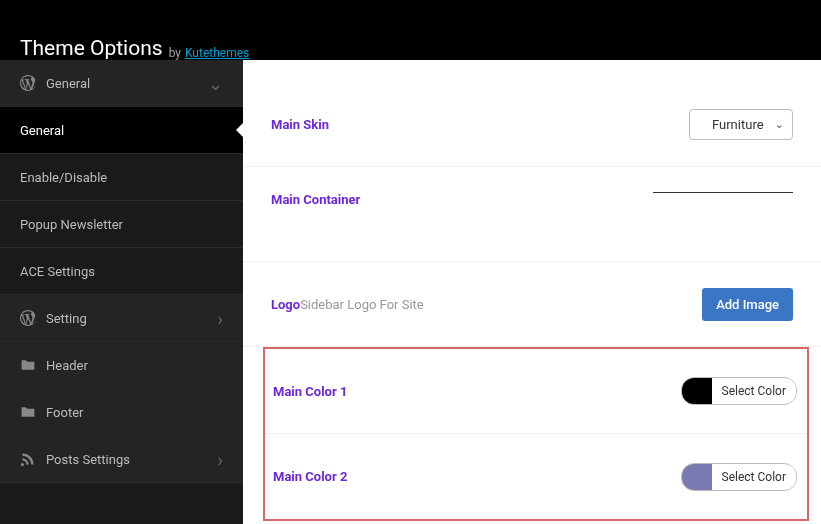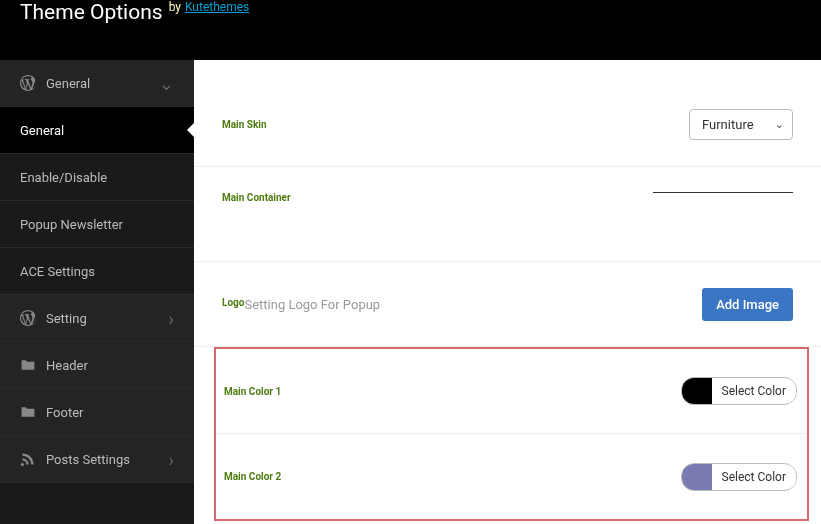--- a/index.html
+++ b/index.html
@@ -1,35 +1,35 @@
 <!DOCTYPE html>
 <html><head>
 <meta charset="utf-8">
 <style>
 * { margin: 0; padding: 0; box-sizing: border-box; font-family: -apple-system, BlinkMacSystemFont, "Segoe UI", Roboto, sans-serif; }
 body { background: #fff; width: 821px; height: 524px; overflow: hidden; }
-.header { background: #000; height: 60px; display: flex; align-items: flex-start; padding: 0 20px; }
+.header { background: #000; height: 60px; display: flex; align-items: flex-end; padding: 0 20px; }
 .header-title { color: #fff; font-size: 21px; font-weight: 400; }
-.header-by { color: #fef9c3; font-size: 12px; margin-left: 6px; }
+.header-by { color: #a3a3a3; font-size: 12px; margin-left: 6px; }
 .header-link { color: #00a0d2; font-size: 12px; text-decoration: underline; cursor: pointer; }
 .layout { display: flex; height: calc(100% - 60px); }
-.sidebar { width: 194px; background: #1a1a1a; color: #bbb; font-size: 13px; overflow-y: auto; }
+.sidebar { width: 243px; background: #1a1a1a; color: #bbb; font-size: 13px; overflow-y: auto; }
 .nav-item { display: flex; align-items: center; padding: 0 20px; height: 47px; border-bottom: 1px solid #2a2a2a; cursor: pointer; justify-content: space-between; }
 .nav-item.section { background: #242424; }
 .nav-item.active { background: #000; color: #fff; position: relative; }
 .nav-item.active::after { content: ''; position: absolute; right: -1px; top: 50%; transform: translateY(-50%); width: 0; height: 0; border-top: 8px solid transparent; border-bottom: 8px solid transparent; border-right: 8px solid #fff; }
 .nav-left { display: flex; align-items: center; gap: 10px; }
 .nav-icon { width: 16px; height: 16px; display: inline-flex; align-items: center; justify-content: center; color: #888; }
 .chevron { color: #666; font-size: 18px; }
 .content { flex: 1; background: #fff; overflow-y: auto; padding-top: 22px; }
 .row { padding: 16px 28px; border-bottom: 1px solid #eee; display: flex; justify-content: space-between; align-items: center; min-height: 85px; }
 .row-left { display: flex; flex-direction: row; }
-.row-label { font-size: 10px; font-weight: 700; color: #4d7c0f; }
+.row-label { font-size: 13px; font-weight: 700; color: #6d28d9; }
 .row-desc { font-size: 13px; color: #999; }
-.select { border: 1px solid #bbb; border-radius: 4px; padding: 7px 28px 7px 12px; font-size: 13px; color: #333; background: #fff; position: relative; min-width: 104px; display: flex; align-items: center; justify-content: space-between; cursor: pointer; }
+.select { border: 1px solid #bbb; border-radius: 4px; padding: 7px 28px 7px 22px; font-size: 13px; color: #333; background: #fff; position: relative; min-width: 104px; display: flex; align-items: center; justify-content: space-between; cursor: pointer; }
 .select-caret { position: absolute; right: 8px; color: #555; font-size: 11px; }
 .btn-primary { background: #3a76c4; color: #fff; border: none; border-radius: 3px; padding: 9px 14px; font-size: 13px; font-weight: 500; cursor: pointer; }
 .divider-dark { border-top: 1px solid #333; width: 140px; }
 .highlight-box { border: 2px solid #d66a6a; margin: 0 12px 0 20px; }
 .highlight-box .row { border-bottom: 1px solid #eee; }
 .highlight-box .row:last-child { border-bottom: none; }
 .highlight-box .row { padding: 16px 10px 16px 8px; }
 .color-picker { display: flex; border: 1px solid #bbb; border-radius: 13px; overflow: hidden; align-items: center; cursor: pointer; justify-content: flex-end; }
 .swatch { width: 30px; height: 26px; }
 .swatch.black { background: #000; }
@@ -124,21 +124,21 @@
         <span class="select-caret">⌄</span>
       </div>
     </div>
     <div class="row spacer">
       <span class="row-label">Main Container</span>
       <div class="divider-dark"></div>
     </div>
     <div class="row">
       <div class="row-left">
         <span class="row-label">Logo</span>
-        <span class="row-desc">Setting Logo For Popup</span>
+        <span class="row-desc">Sidebar Logo For Site</span>
       </div>
       <button class="btn-primary">Add Image</button>
     </div>
 
     <div class="highlight-box">
       <div class="row">
         <span class="row-label">Main Color 1</span>
         <div class="color-picker">
           <div class="swatch black"></div>
           <span class="color-label">Select Color</span>

